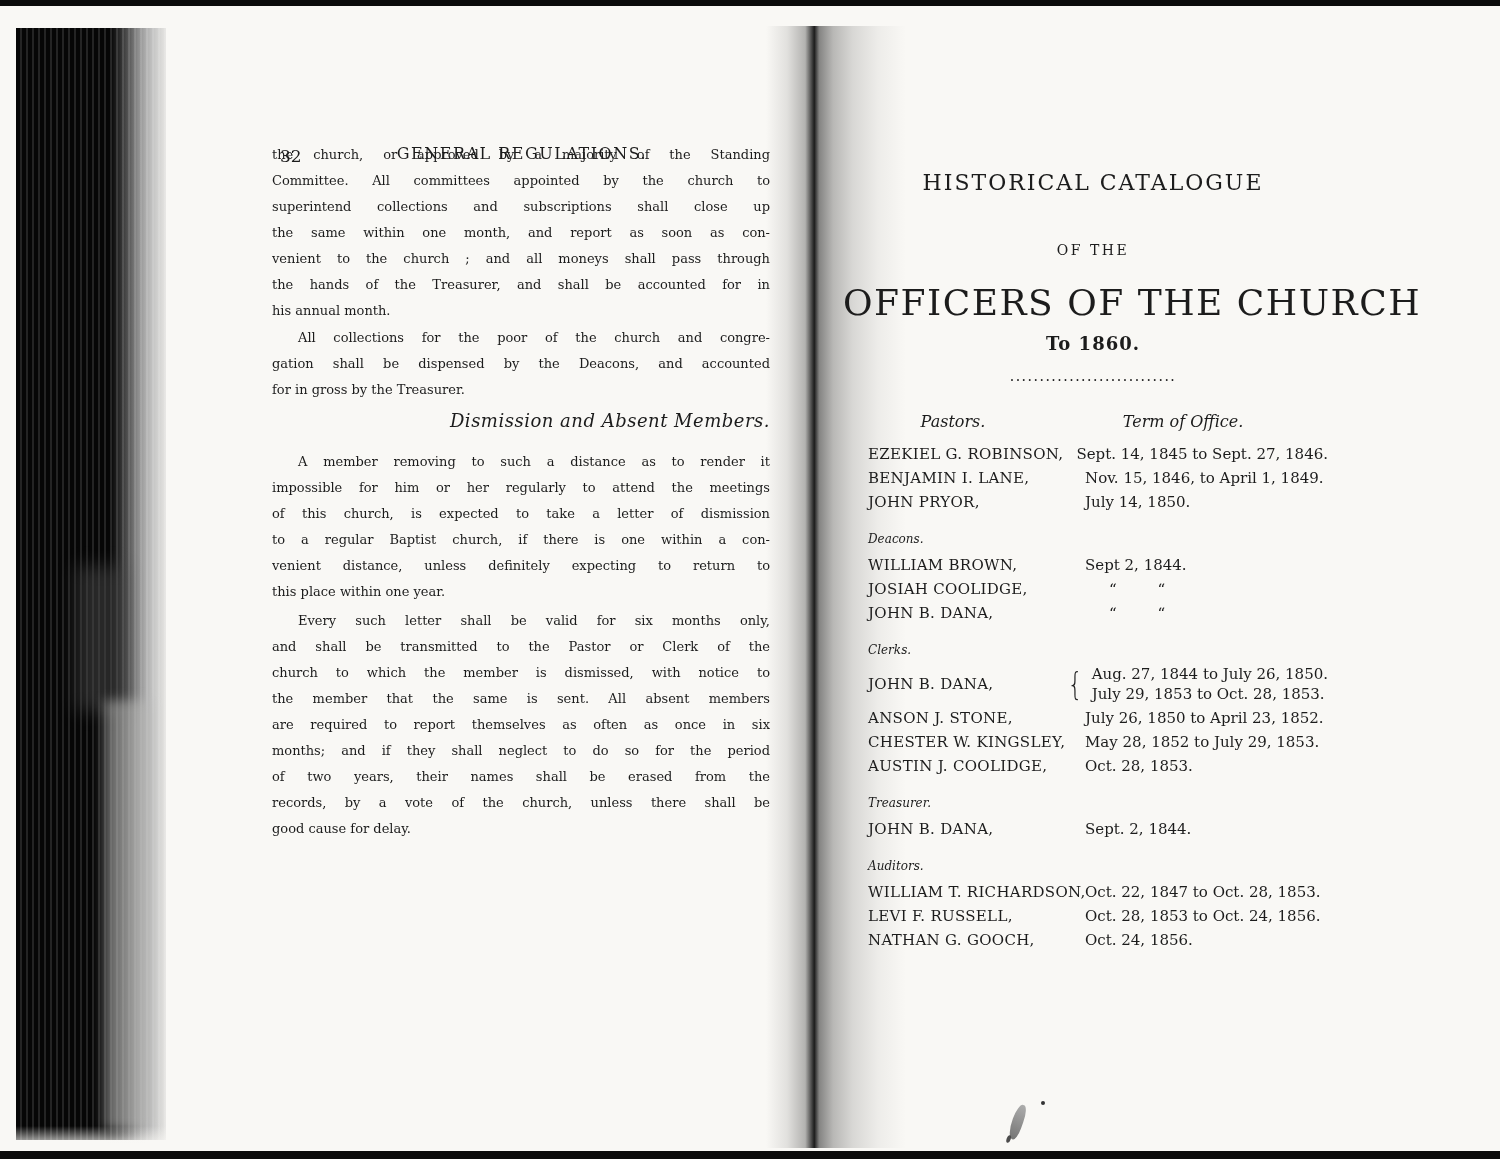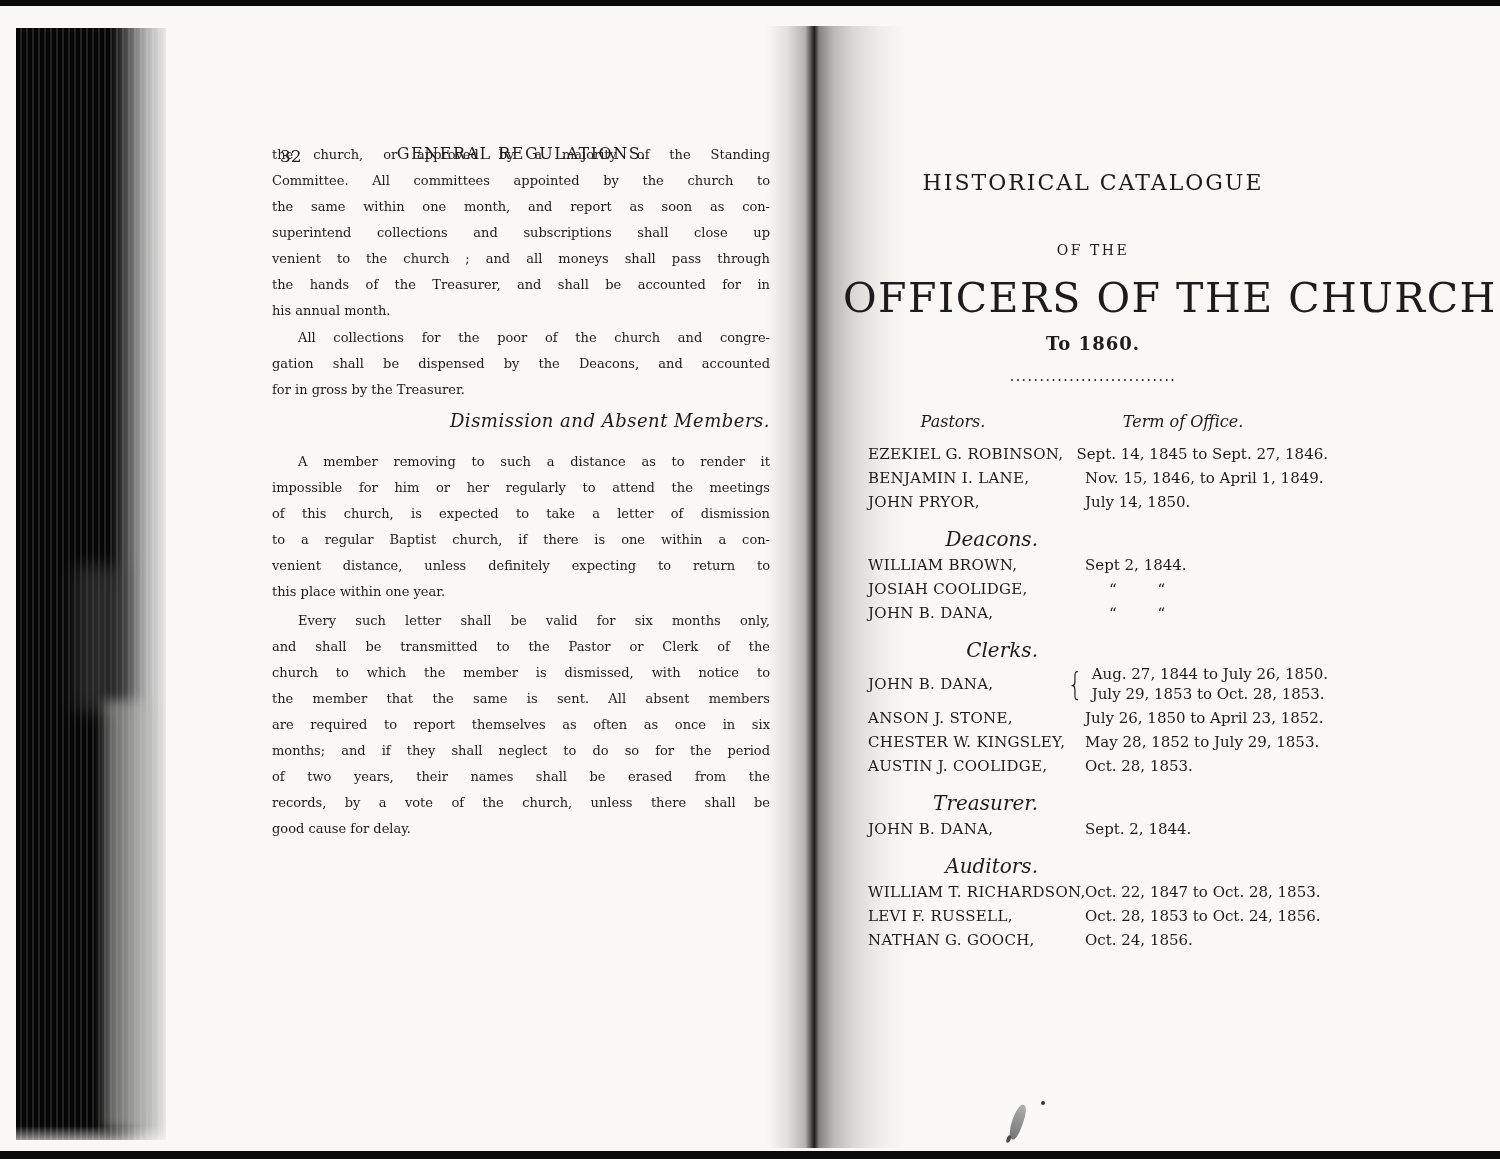--- a/index.html
+++ b/index.html
@@ -80,30 +80,30 @@
   .dismission-heading {
     position:absolute; left:0; top:314px; width:498px;
     text-align:right; font-style:italic; font-size:18px; letter-spacing:.5px;
   }
 
   
   .page-right { position:absolute; left:843px; top:170px; width:500px; height:950px; }
   .rp-center { position:absolute; left:0; width:100%; text-align:center; white-space:nowrap; }
   .rp-title      { top:0;   font-size:22px; letter-spacing:2px; }
   .rp-subtitle   { top:72px;  font-size:14px; letter-spacing:2.5px; }
-  .rp-main-title { top:104px; font-size:41px; letter-spacing:1.5px; }
+  .rp-main-title { top:112px; font-size:36px; letter-spacing:1.5px; }
   .rp-dateline   { top:163px; font-size:18px; font-weight:bold; letter-spacing:1px; }
   .rp-dots       { top:198px; font-size:14px; letter-spacing:1.5px; color:#222; }
 
   #officers-table { position:absolute; left:25px; top:240px; width:460px; font-size:15px; }
   .ital { font-style:italic; }
   .header-row { display:flex; line-height:24px; margin-bottom:8px; }
   .col-h1 { width:170px; text-align:center; font-size:16px; }
   .col-h2 { flex:1; text-align:center; font-size:16px; }
-  .sec-heading { width:170px; text-align:right; font-size:20px; line-height:24px; margin:13px 0 2px 0; }
+  .sec-heading { width:170px; text-align:left; font-size:12px; line-height:24px; margin:13px 0 2px 0; }
   .row  { display:flex; line-height:24px; }
   .name { width:217px; white-space:nowrap; letter-spacing:.3px; }
   .term { flex:1; white-space:nowrap; }
   .term.ditto { padding-left:24px; word-spacing:34px; letter-spacing:1px; }
   .row.tall { align-items:center; margin:2px 0; }
   .brace-term { display:flex; align-items:center; }
   .brace { font-family:"DejaVu Sans","Liberation Sans",sans-serif; font-size:32px; font-weight:300;
            margin-right:6px; transform:scaleX(.75); color:#222; }
   .term-lines div { line-height:20px; white-space:nowrap; }
 </style>
@@ -122,22 +122,22 @@
 
 <div class="page-left">
   <div class="pl-header">
     <span class="page-num">32</span>
     <div class="running-head">GENERAL REGULATIONS.</div>
   </div>
   <div id="left-paragraphs">
       <div class="para" style="top: 46px;">
         <div class="line">the church, or approved by a majority of the Standing</div>
         <div class="line">Committee.  All committees appointed by the church to</div>
+        <div class="line">superintend collections and subscriptions shall close up</div>
         <div class="line">the same within one month, and report as soon as con-</div>
-        <div class="line">superintend collections and subscriptions shall close up</div>
         <div class="line">venient to the church ; and all moneys shall pass through</div>
         <div class="line">the hands of the Treasurer, and shall be accounted for in</div>
         <div class="line">his annual month.</div>
       </div>
       <div class="para indent" style="top: 229px;">
         <div class="line">All collections for the poor of the church and congre-</div>
         <div class="line">gation shall be dispensed by the Deacons, and accounted</div>
         <div class="line">for in gross by the Treasurer.</div>
       </div>
       <div class="para indent" style="top: 353px;">

